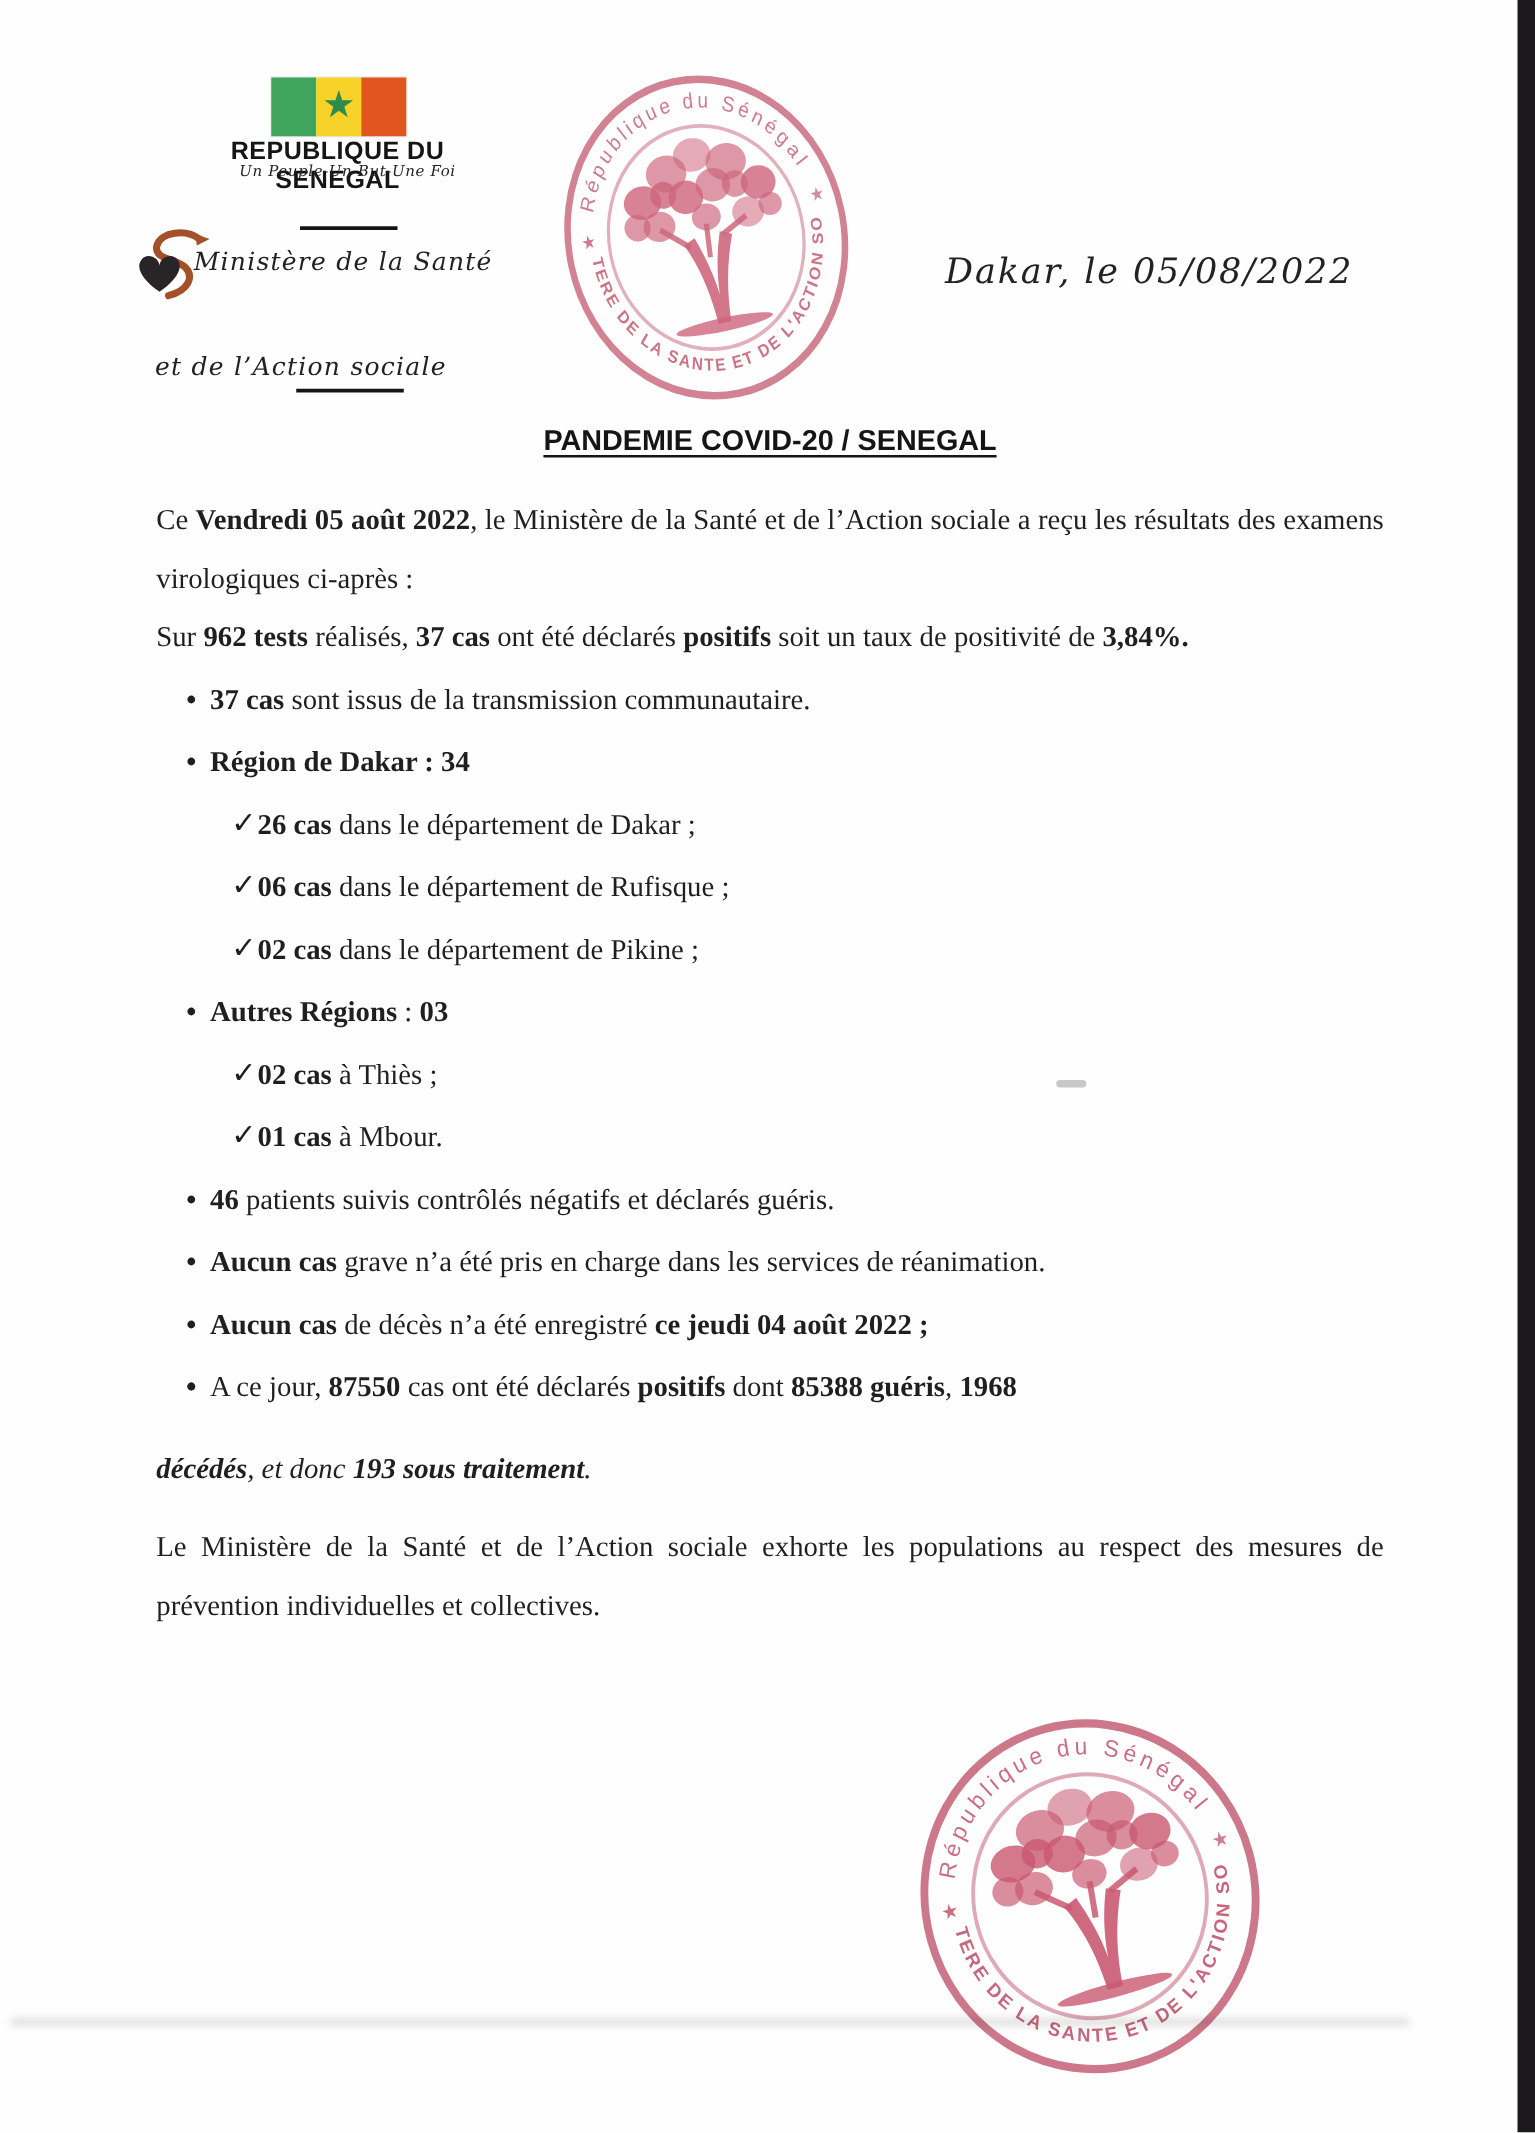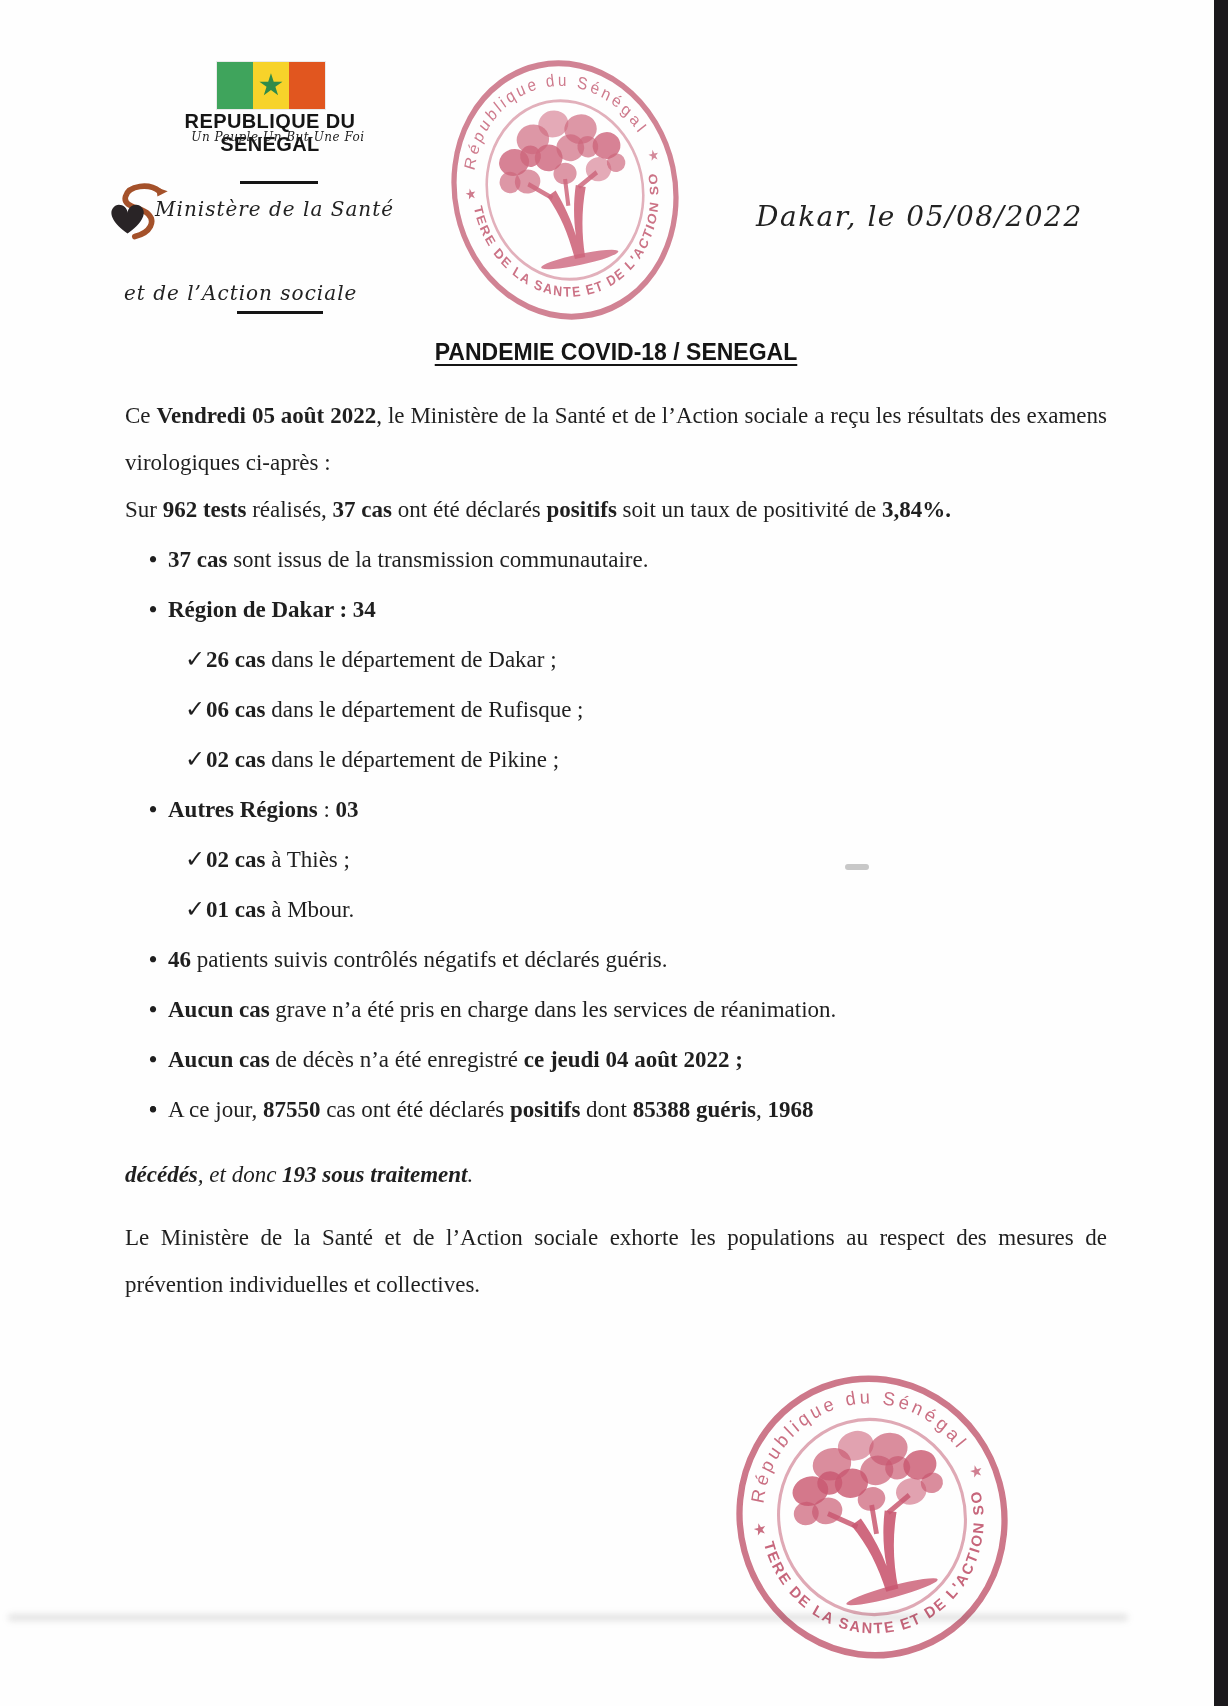--- a/index.html
+++ b/index.html
@@ -152,21 +152,21 @@
           <ellipse cx="77" cy="70" rx="9" ry="8" fill="#c64b66" opacity="0.81"></ellipse>
           <ellipse cx="127" cy="72" rx="9" ry="8" fill="#c64b66" opacity="0.68"></ellipse>
       <path d="M96 152 C95 134 92 118 84 102 L92 99 C97 112 100 124 101 135 C102 122 105 110 110 98 L118 101 C110 118 106 135 105 152 Z" fill="#c64b66" opacity=".9"></path>
       <path d="M88 104 L70 90 M112 100 L130 92 M100 112 L102 92" stroke="#c64b66" stroke-width="3.5" opacity=".85" fill="none"></path>
       <ellipse cx="100" cy="153" rx="34" ry="4" fill="#c64b66" opacity=".8"></ellipse>
     </g>
   </svg></div>
 
   <div class="content">
     <div class="title-block">
-      <div class="title">PANDEMIE COVID-18 / SENEGAL</div>
+      <div class="title">PANDEMIE COVID-20 / SENEGAL</div>
     </div>
     <div>
         <div class="blk para"><span>Ce </span><span class="b">Vendredi 05 août 2022</span><span>, le Ministère de la Santé et de l’Action sociale a reçu les résultats des examens virologiques ci-après :</span></div>
         <div class="blk para"><span>Sur </span><span class="b">962 tests</span><span> réalisés, </span><span class="b">37 cas</span><span> ont été déclarés </span><span class="b">positifs</span><span> soit un taux de positivité de </span><span class="b">3,84%.</span></div>
         <div class="blk bullet"><span class="marker">•</span><span class="b">37 cas</span><span> sont issus de la transmission communautaire.</span></div>
         <div class="blk bullet"><span class="marker">•</span><span class="b">Région de Dakar : 34</span></div>
         <div class="blk check"><span class="marker">✓</span><span class="b">26 cas</span><span> dans le département de Dakar ;</span></div>
         <div class="blk check"><span class="marker">✓</span><span class="b">06 cas</span><span> dans le département de Rufisque ;</span></div>
         <div class="blk check"><span class="marker">✓</span><span class="b">02 cas</span><span> dans le département de Pikine ;</span></div>
         <div class="blk bullet"><span class="marker">•</span><span class="b">Autres Régions</span><span> : </span><span class="b">03</span></div>

